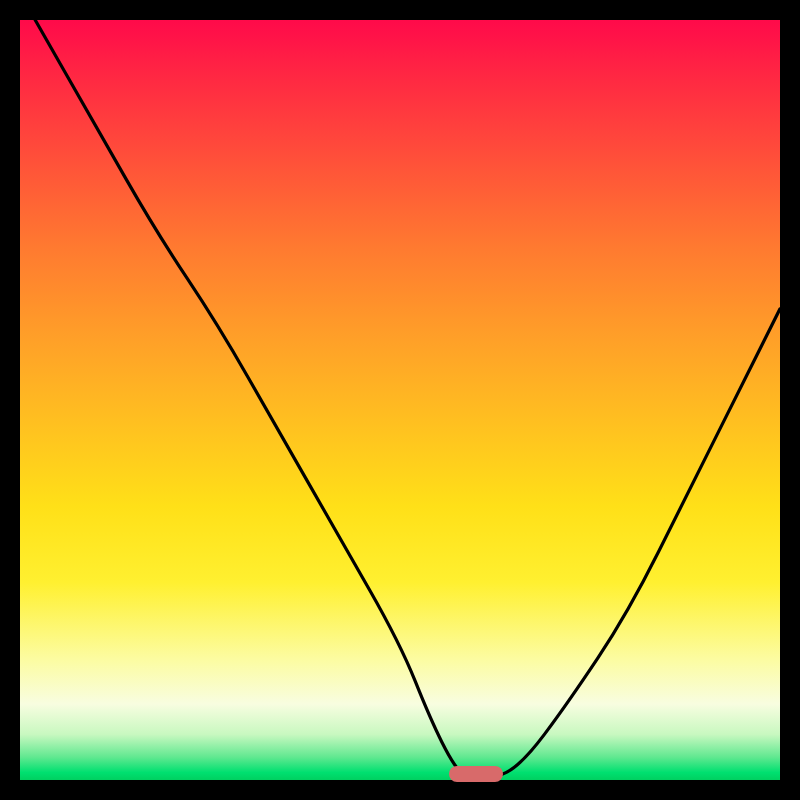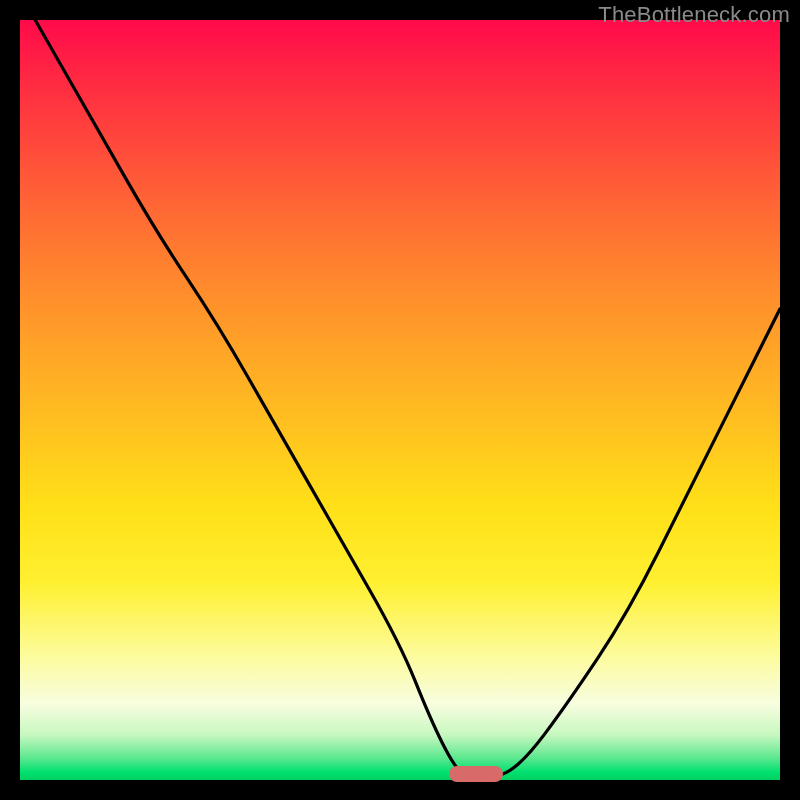--- a/index.html
+++ b/index.html
@@ -72,15 +72,14 @@
   <div class="plot-area">
 
     <svg class="curve-svg" viewBox="0 0 760 760" preserveAspectRatio="none">
       <path id="curve-path" d="M 15.200000000000001 0 Q 15.200000000000001 0 45.6 53.19999999999999 Q 76 106.39999999999998 106.39999999999999 159.60000000000002 Q 136.79999999999998 212.80000000000007 167.2 258.40000000000003 Q 197.6 304 228 357.2 Q 258.40000000000003 410.4 288.8 463.59999999999997 Q 319.2 516.8 349.6 570 Q 380 623.2 395.20000000000005 661.2 Q 410.40000000000003 699.2 421.8 722 Q 433.2 744.8 440.79999999999995 752.4 Q 448.4 760 459.79999999999995 760 Q 471.2 760 486.4 752.4 Q 501.6 744.8 524.4 714.4 Q 547.1999999999999 684 577.5999999999999 638.4 Q 608 592.8 638.4 532 Q 668.8 471.2 699.2 410.4 Q 729.6 349.59999999999997 744.8 319.2 L 760 288.8" fill="none" stroke="#000" stroke-width="3.2" stroke-linecap="round" stroke-linejoin="round"></path>
     </svg>
 
     <div id="marker" class="marker" style="left: 429.4px; width: 53.2px; bottom: -2px;"></div>
 
   </div>
 
-  <div class="watermark">TheBottleneck.com</div>
 
 </div>
 
 </body></html>

